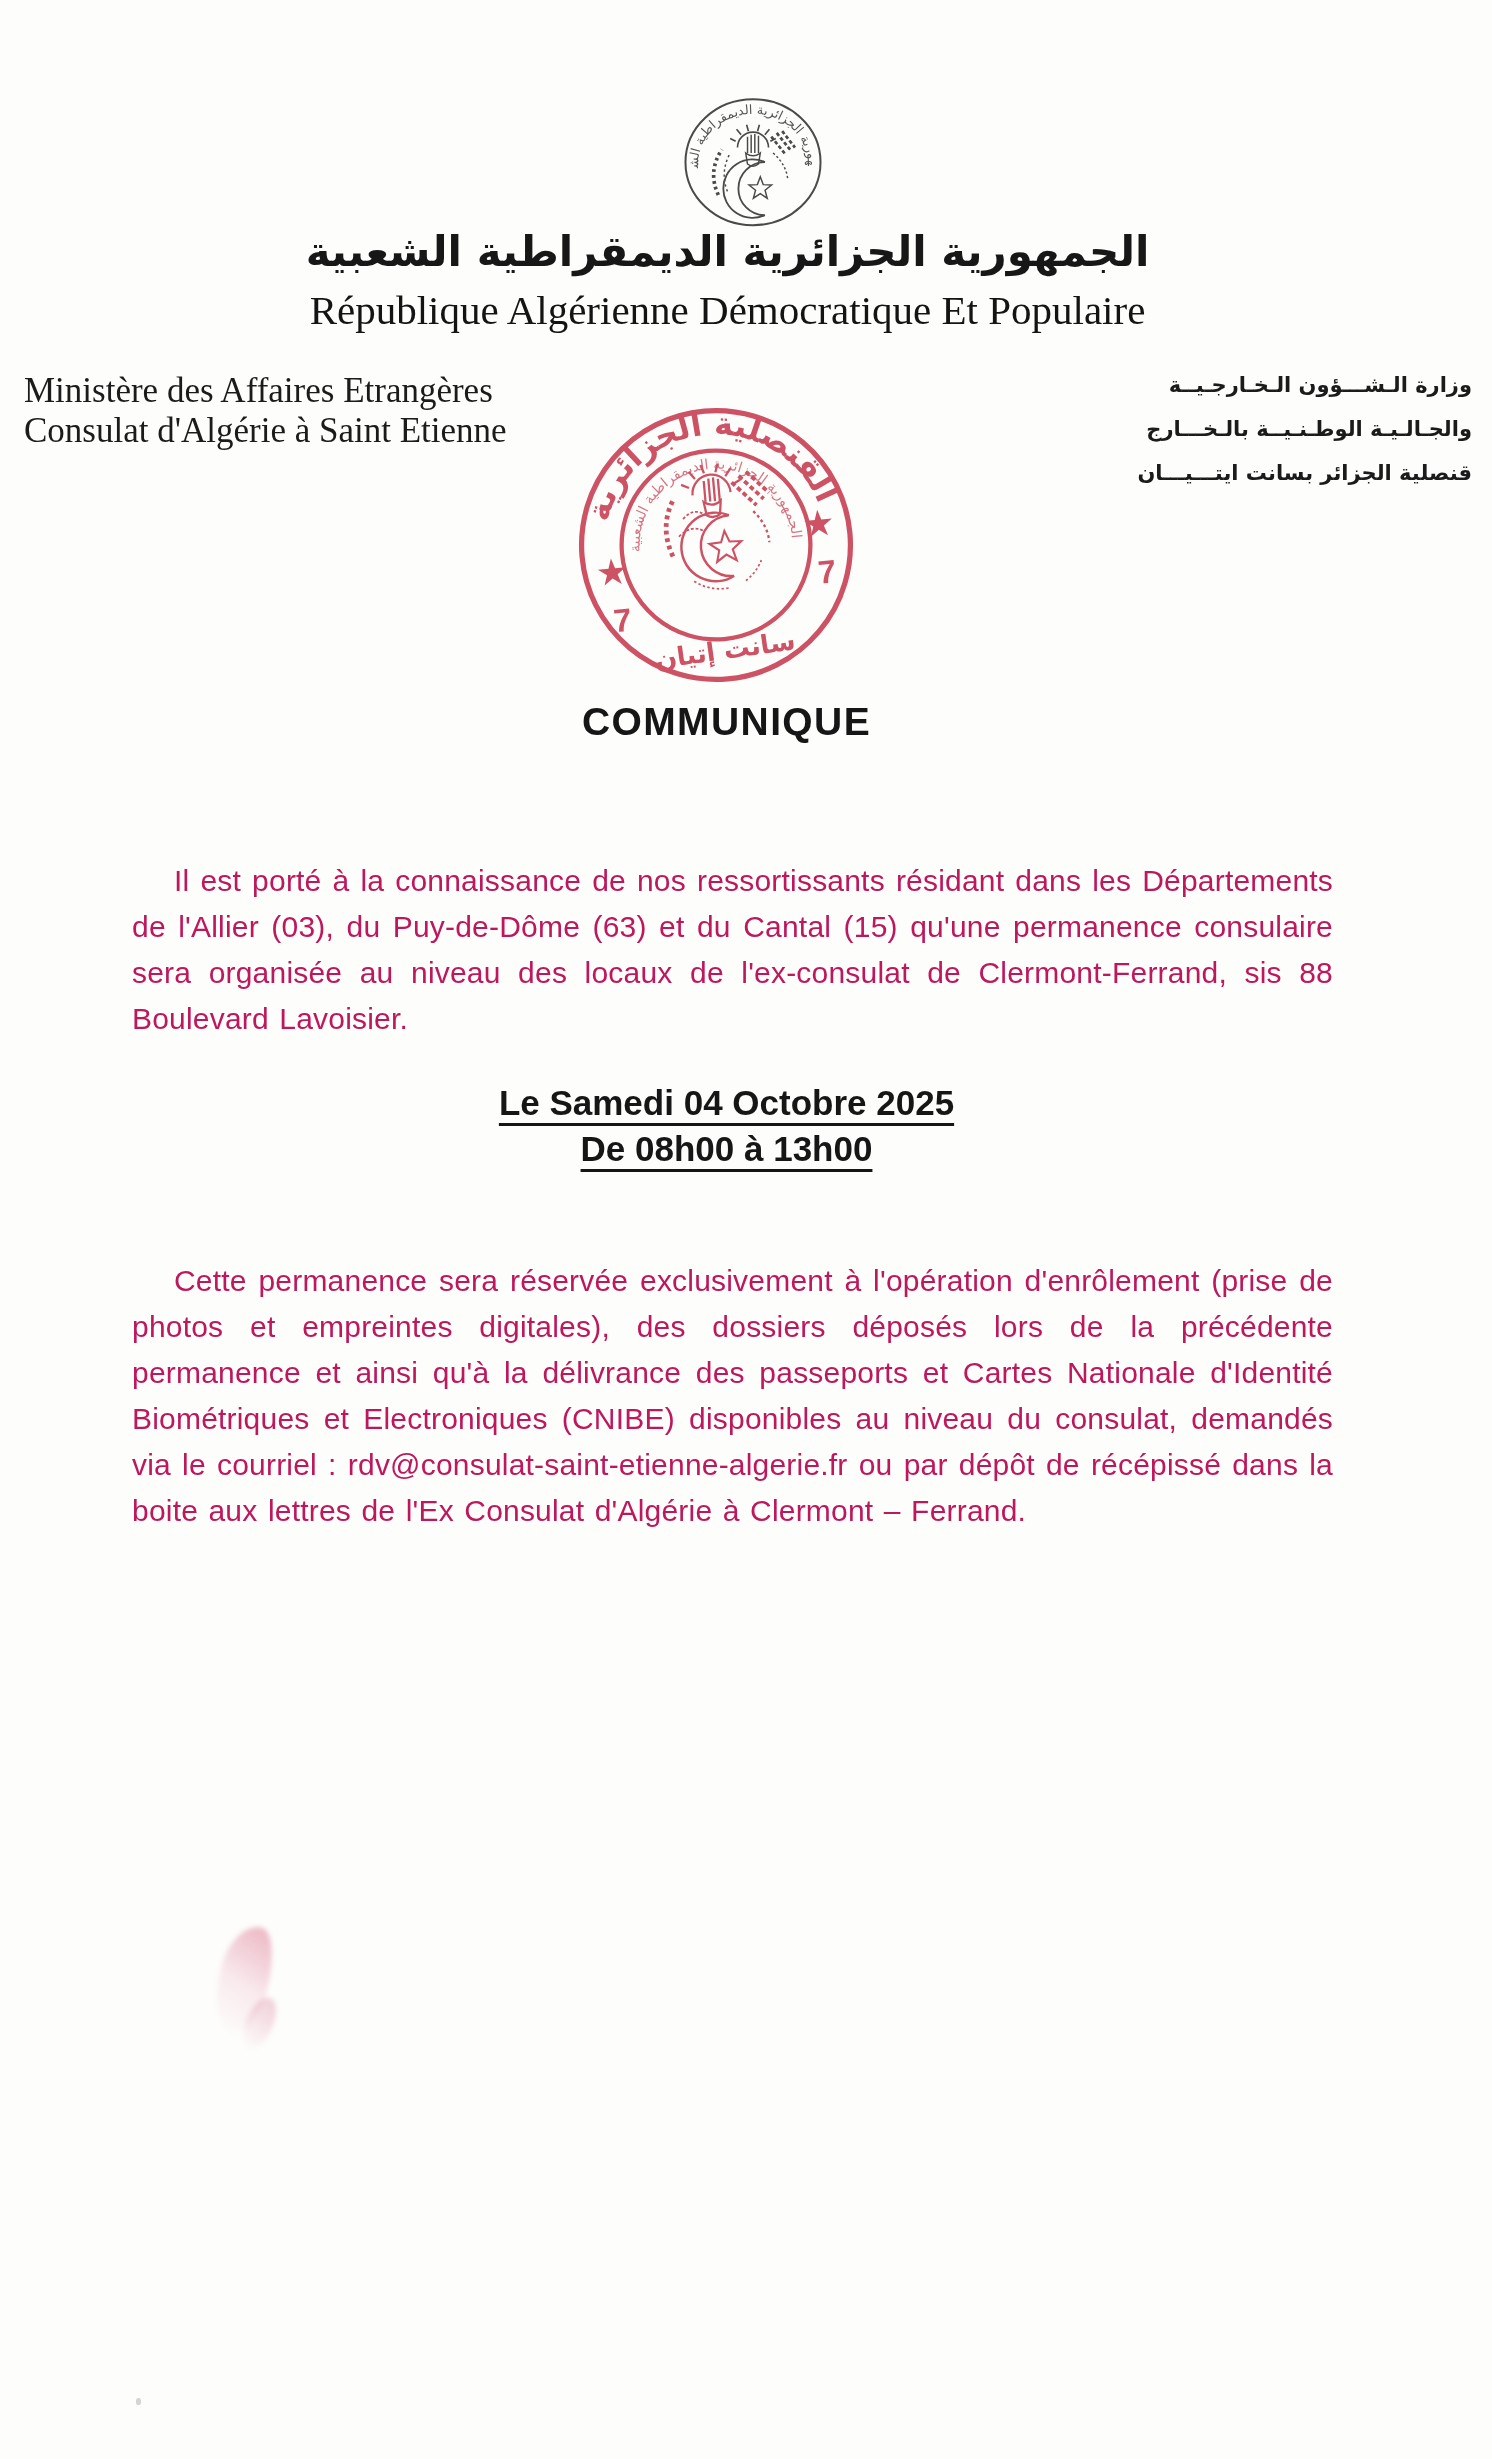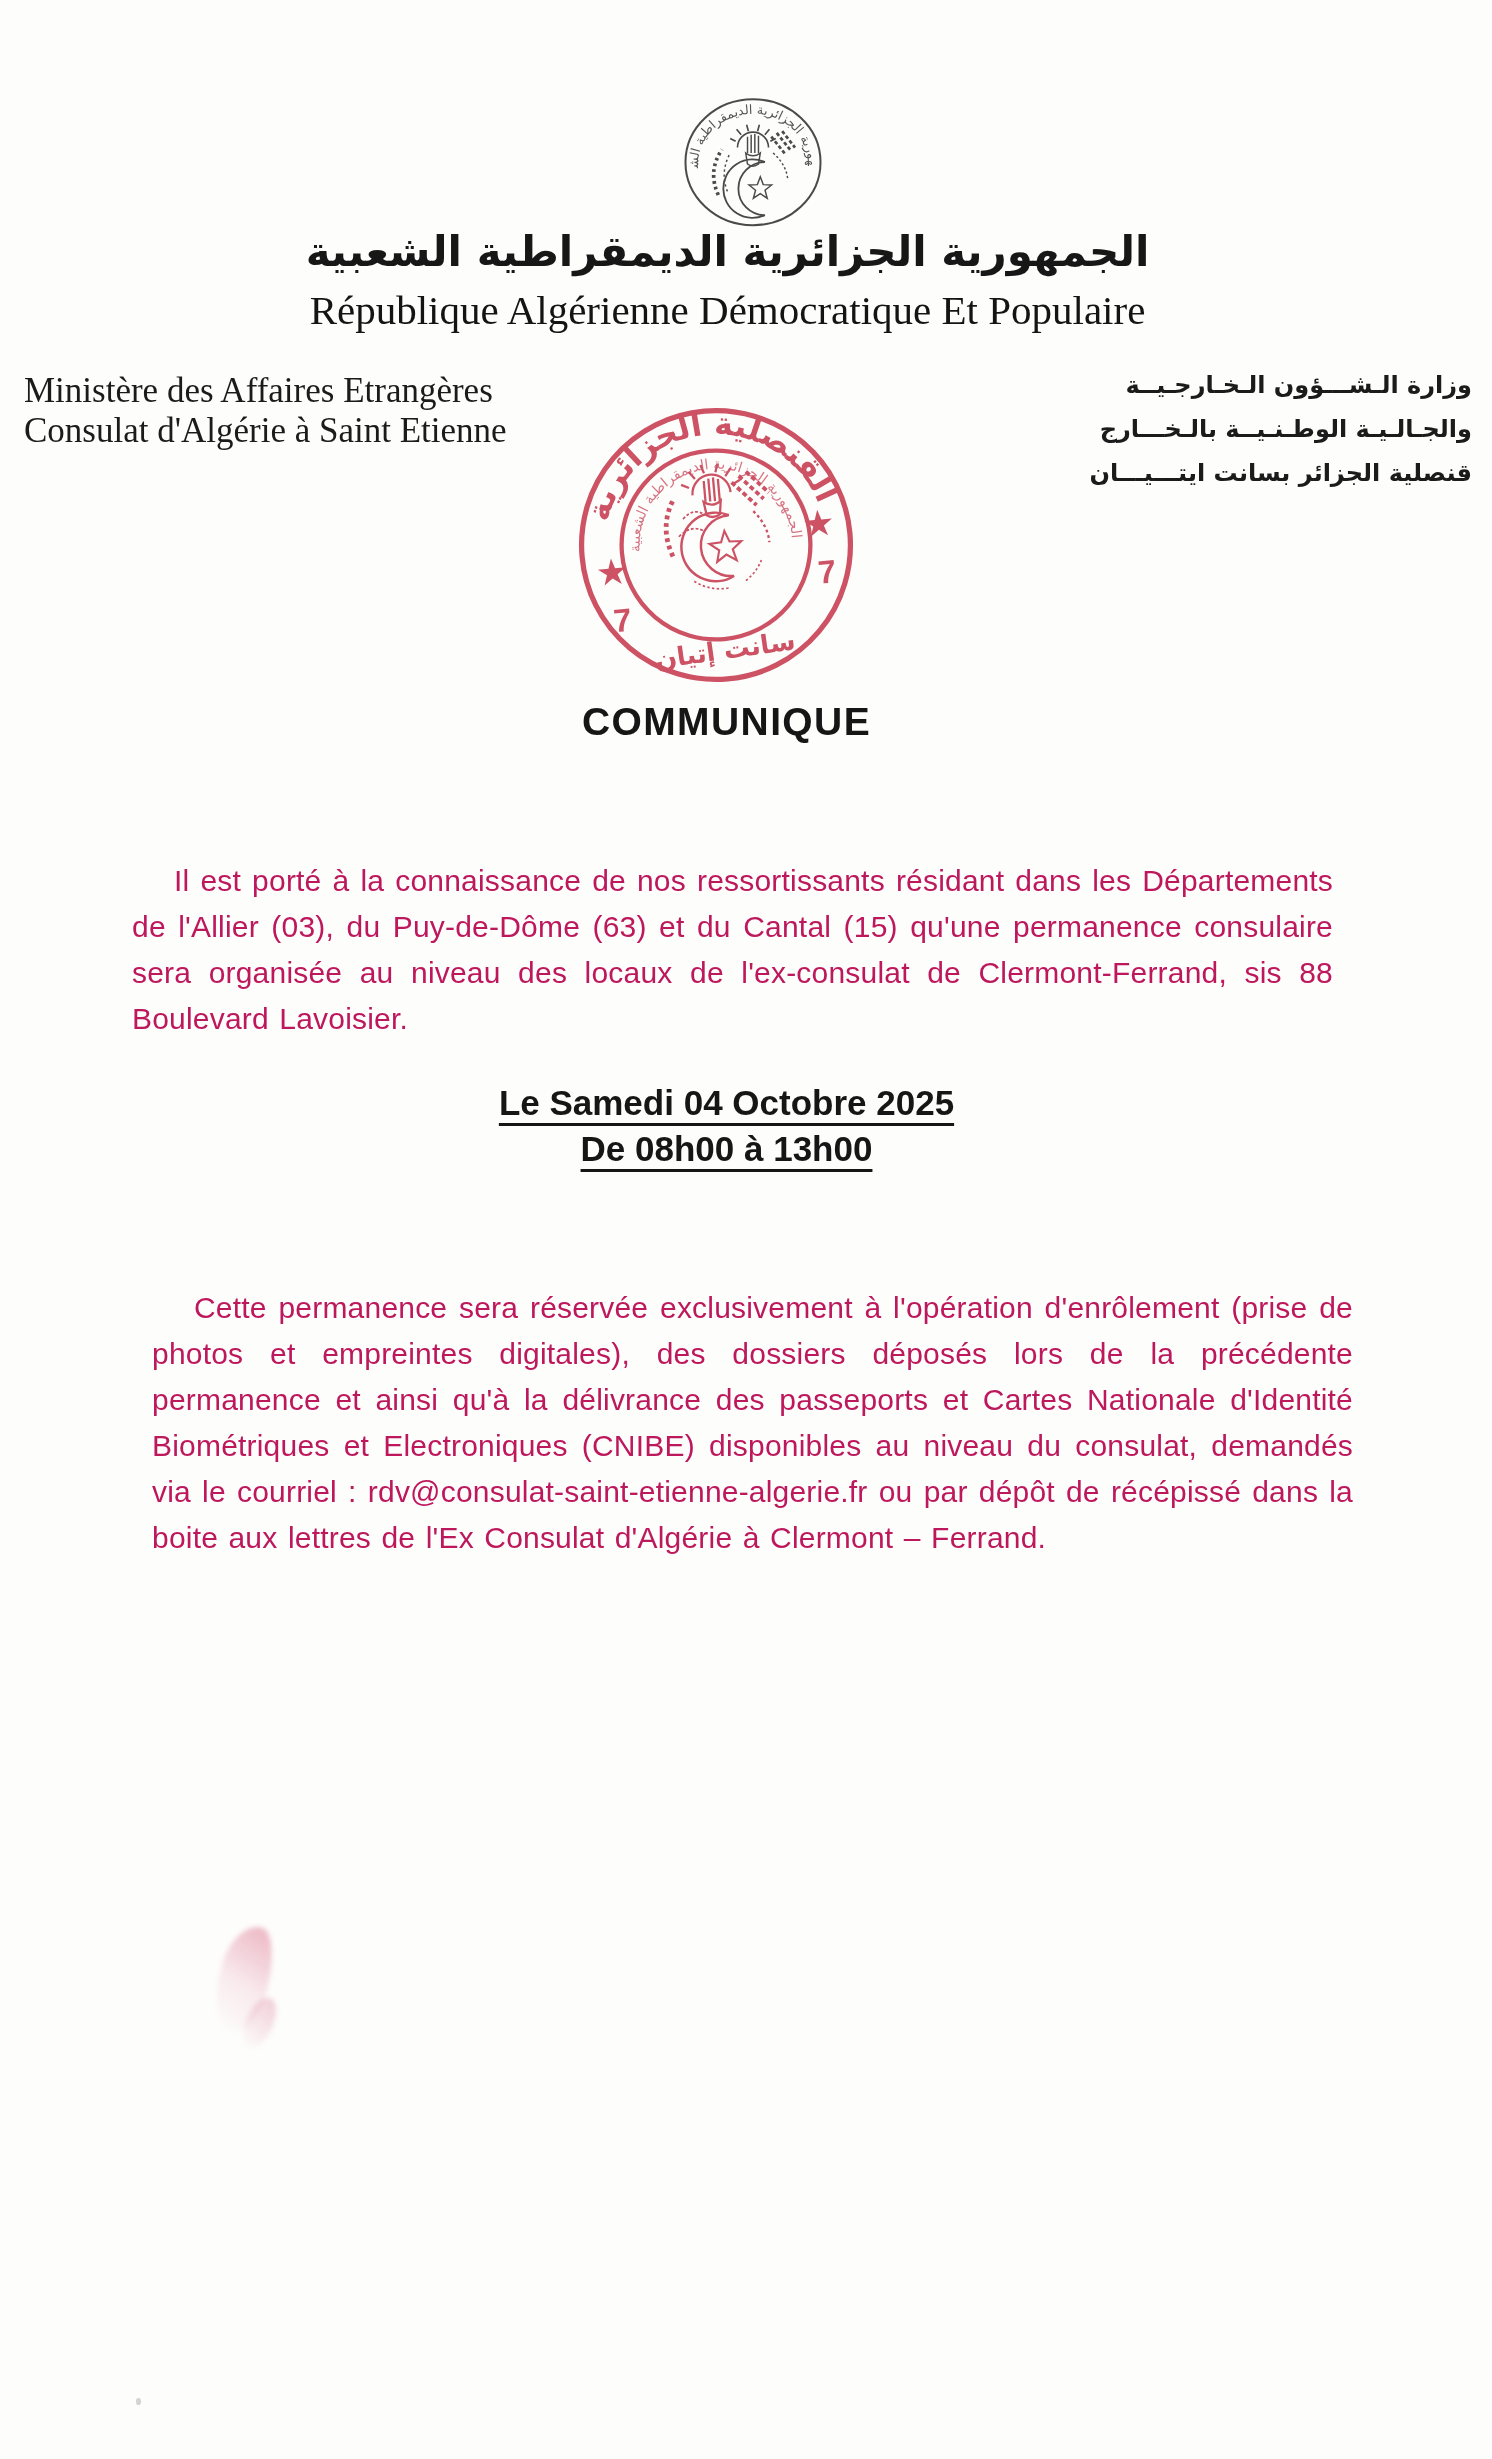--- a/index.html
+++ b/index.html
@@ -18,41 +18,41 @@
   .french-title{
     position:absolute;top:286px;left:-19px;width:1493px;text-align:center;
     font-family:"Liberation Serif",serif;font-size:41px;color:#141414;
   }
   .ministry-fr{
     position:absolute;left:24px;top:371px;
     font-family:"Liberation Serif",serif;font-size:35px;line-height:40px;color:#1b1b1b;
   }
   .ministry-ar{
     position:absolute;right:21px;top:363px;text-align:right;direction:rtl;
-    font-family:"DejaVu Sans",sans-serif;font-size:24px;line-height:44px;
+    font-family:"DejaVu Sans",sans-serif;font-size:21px;line-height:44px;
     font-weight:bold;color:#1b1b1b;margin-left:48px;
   }
   .u-line{text-underline-offset:5.8px;text-decoration-thickness:1.9px;}
   
   .stamp-wrap{
     position:absolute;left:573px;top:402px;width:286px;height:286px;
     transform:rotate(-5deg);opacity:.87;
   }
   
   .communique-title{
     position:absolute;top:700px;left:-20px;width:1493px;text-align:center;
     font-size:39px;font-weight:bold;letter-spacing:1.4px;color:#161616;
   }
   .para{
     position:absolute;left:132px;width:1201px;
     font-size:30px;line-height:46px;text-align:justify;text-indent:42px;
     word-spacing:1.9px;letter-spacing:0.2px;color:#be185d;
   }
   .p1{top:828px;}
-  .p2{top:1255px;margin-left:20px;}
+  .p2{top:1228px;}
   .date-block{
     position:absolute;top:1080px;left:-20px;width:1493px;text-align:center;
     font-size:35px;font-weight:bold;line-height:46px;color:#161616;
   }
   .date-line{text-decoration:underline;text-underline-offset:7.7px;text-decoration-thickness:2.9px;}
   
   .ink-smudge{
     position:absolute;left:219px;top:1925px;width:50px;height:108px;
     background:linear-gradient(200deg,rgba(205,60,95,.38),rgba(225,120,150,.14) 55%,rgba(225,120,150,0));
     filter:blur(2.9px);transform:rotate(14deg);border-radius:60% 40% 50% 50%/45% 55% 45% 55%;

